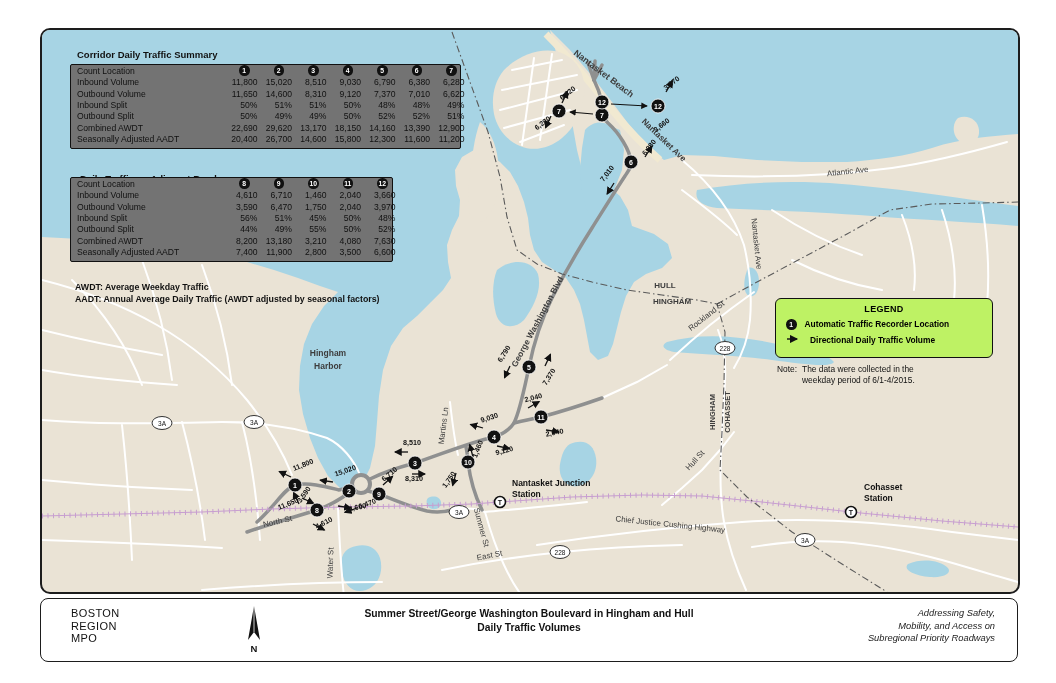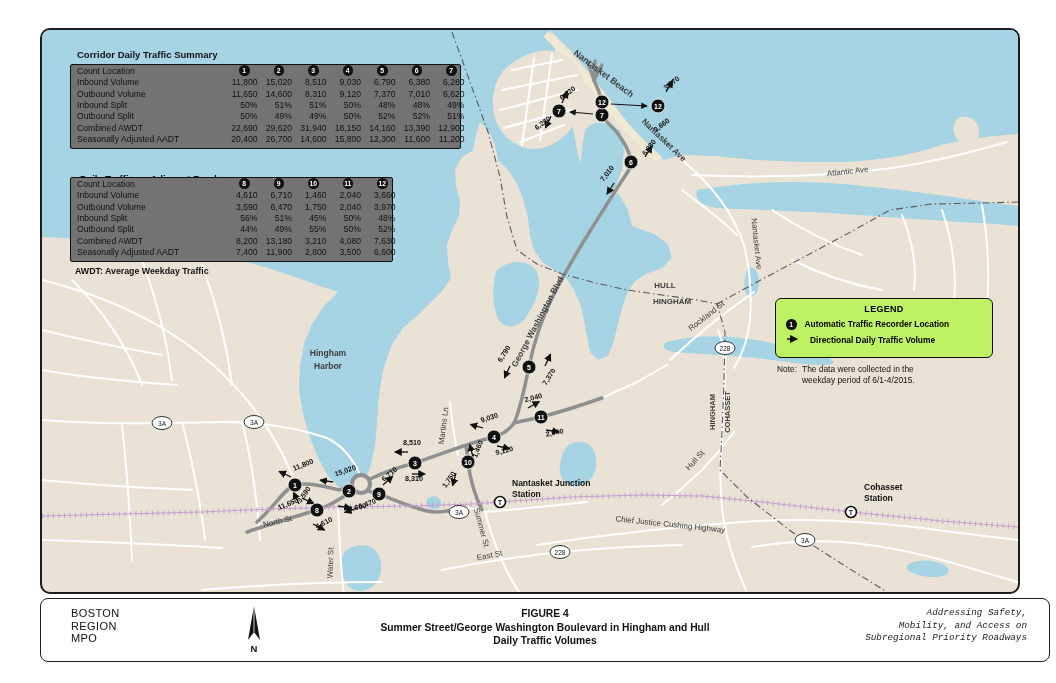--- a/index.html
+++ b/index.html
@@ -12,35 +12,35 @@
   .tbl-title{font-size:9.5px;font-weight:bold;color:#111;}
   .tbl-box{background:#737373;border:1.2px solid #111;border-radius:2px;padding:0 5px 3px 6px;}
   .tbl-row{display:grid;align-items:center;}
   .t1 .tbl-row{grid-template-columns:146px repeat(7,34.5px);height:11.45px;}
   .t2 .tbl-row{grid-template-columns:146px repeat(5,34.5px);height:11.45px;}
   .tbl-label{font-size:8.6px;color:#111;white-space:nowrap;}
   .tbl-cell{font-size:8.6px;color:#111;text-align:right;white-space:nowrap;}
   .tbl-iconcell{display:flex;justify-content:flex-end;padding-right:8px;}
   .loc-dot{width:10.5px;height:10.5px;border-radius:50%;background:#111;color:#fff;
         font-size:6.8px;font-weight:bold;display:flex;align-items:center;justify-content:center;}
-  .footnote{font-size:8.8px;font-weight:bold;color:#111;white-space:nowrap;}
+  .footnote{font-size:8.8px;font-weight:bold;color:#111;white-space:nowrap;margin-top:16px;}
   #legend-box{position:absolute;background:#bef264;border:1.4px solid #111;border-radius:6px;
         width:216px;height:58px;}
   .legend-title{text-align:center;font-size:9px;font-weight:bold;margin-top:5px;letter-spacing:.3px;}
   .legend-row{display:flex;margin:5px 0 0 10px;}
   .legend-row .lbl{font-size:8.4px;font-weight:bold;margin-left:8px;white-space:nowrap;}
   .legend-note{position:absolute;display:flex;font-size:8.4px;font-weight:normal;color:#111;}
   .legend-note .note-lines{margin-left:5px;line-height:11px;}
   #footer{position:absolute;left:40px;top:598px;width:976px;height:62px;border:1.5px solid #1d1d1d;
-        border-radius:8px;background:#fff;padding-left:32px;}
+        border-radius:8px;background:#fff;}
   #agency{position:absolute;left:30px;top:8px;font-size:11px;letter-spacing:.4px;color:#111;line-height:12.5px;}
   #fig-center{position:absolute;left:50%;top:8px;transform:translateX(-50%);text-align:center;
         font-size:10.3px;font-weight:bold;color:#111;line-height:13.5px;white-space:nowrap;}
   #tagline{position:absolute;right:22px;top:8px;text-align:right;font-style:italic;
-        font-size:9.3px;color:#222;line-height:12.5px;font-family:Liberation Mono, monospace;}
+        font-size:9.3px;color:#222;line-height:12.5px;}
   #north{position:absolute;left:198px;top:3px;}
 </style>
 </head>
 <body>
 
 <div id="page">
 
   <div id="map-frame">
     <svg id="map-svg" width="976" height="562" viewBox="0 0 976 562">
       <defs>
@@ -364,21 +364,21 @@
           <div class="tbl-cell">49%</div>
           <div class="tbl-cell">50%</div>
           <div class="tbl-cell">52%</div>
           <div class="tbl-cell">52%</div>
           <div class="tbl-cell">51%</div>
         </div>
         <div class="tbl-row">
           <div class="tbl-label">Combined AWDT</div>
           <div class="tbl-cell">22,690</div>
           <div class="tbl-cell">29,620</div>
-          <div class="tbl-cell">31,940</div>
+          <div class="tbl-cell">13,170</div>
           <div class="tbl-cell">18,150</div>
           <div class="tbl-cell">14,160</div>
           <div class="tbl-cell">13,390</div>
           <div class="tbl-cell">12,900</div>
         </div>
         <div class="tbl-row">
           <div class="tbl-label">Seasonally Adjusted AADT</div>
           <div class="tbl-cell">20,400</div>
           <div class="tbl-cell">26,700</div>
           <div class="tbl-cell">14,600</div>
@@ -453,20 +453,21 @@
           <div class="tbl-label">Seasonally Adjusted AADT</div>
           <div class="tbl-cell">7,400</div>
           <div class="tbl-cell">11,900</div>
           <div class="tbl-cell">2,800</div>
           <div class="tbl-cell">3,500</div>
           <div class="tbl-cell">6,600</div>
         </div>
       </div>
 
     <div class="overlay footnote" style="left:33px;top:236px;">AWDT: Average Weekday Traffic</div>
+    <div class="overlay footnote" style="left:33px;top:248px;">AADT: Annual Average Daily Traffic (AWDT adjusted by seasonal factors)</div>
 
     <div id="legend-box" style="left:733px;top:268px;">
       <div class="legend-title">LEGEND</div>
       <div class="legend-row">
         <span class="loc-dot">1</span>
         <span class="lbl">Automatic Traffic Recorder Location</span>
       </div>
       <div class="legend-row">
         <svg width="16" height="8">
           <line x1="1" y1="4" x2="11" y2="4" stroke="#111" stroke-width="1.4" marker-end="url(#ah)"></line>
@@ -488,21 +489,20 @@
       <div>BOSTON</div>
       <div>REGION</div>
       <div>MPO</div>
     </div>
     <svg id="north" width="30" height="56">
       <path d="M15,4 L21,38 L15,30 L9,38 Z" fill="#111"></path>
       <path d="M15,4 L15,30" stroke="#fff" stroke-width="0.8"></path>
       <text x="15" y="50" text-anchor="middle" font-size="9.5" font-weight="bold" fill="#111">N</text>
     </svg>
     <div id="fig-center">
-      <div>FIGURE 4</div>
       <div>Summer Street/George Washington Boulevard in Hingham and Hull</div>
       <div>Daily Traffic Volumes</div>
     </div>
     <div id="tagline">
       <div>Addressing Safety,</div>
       <div>Mobility, and Access on</div>
       <div>Subregional Priority Roadways</div>
     </div>
   </div>
 </div>

